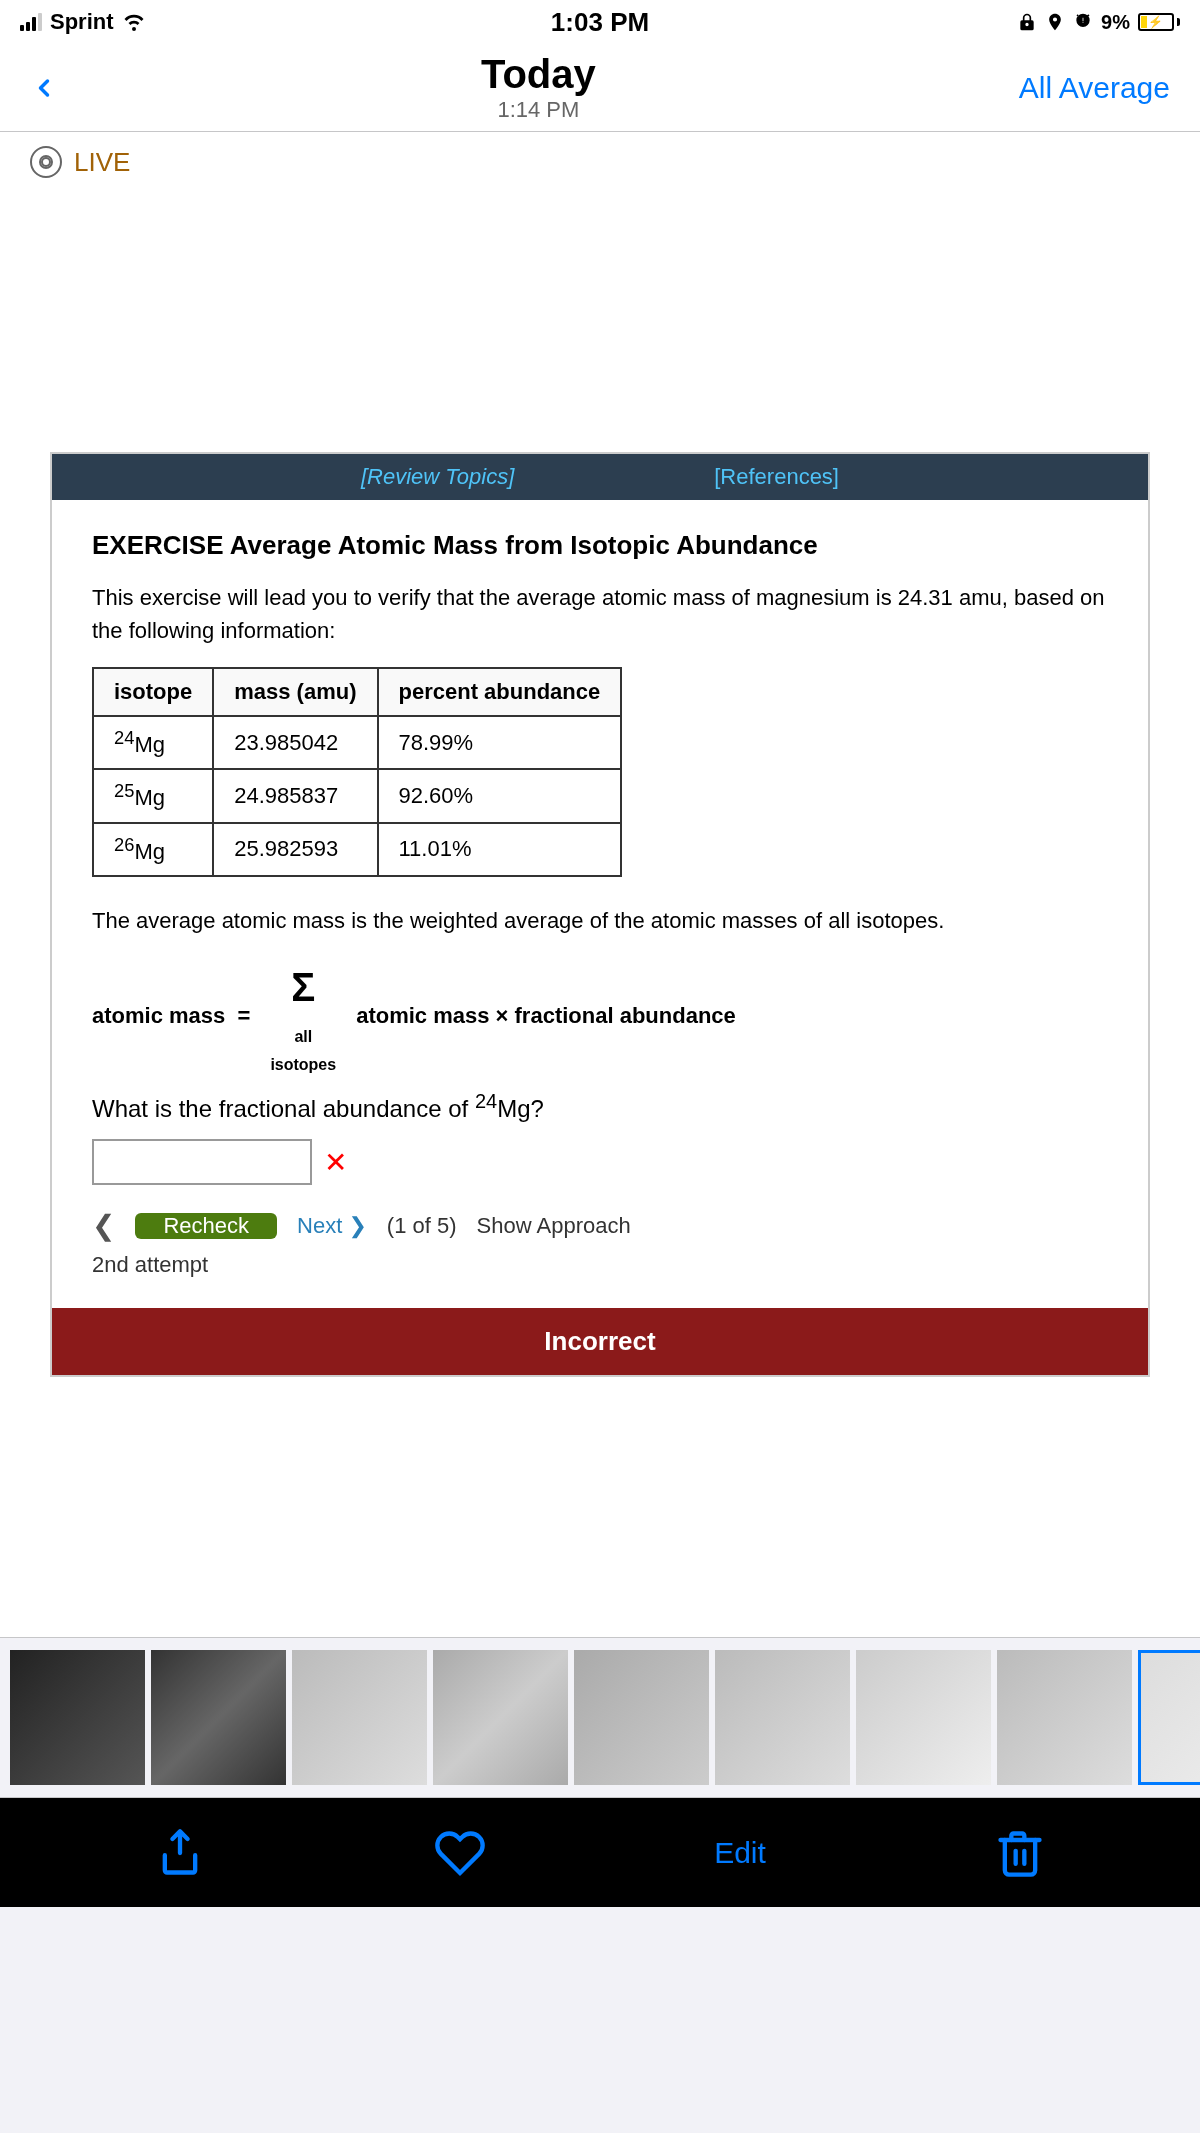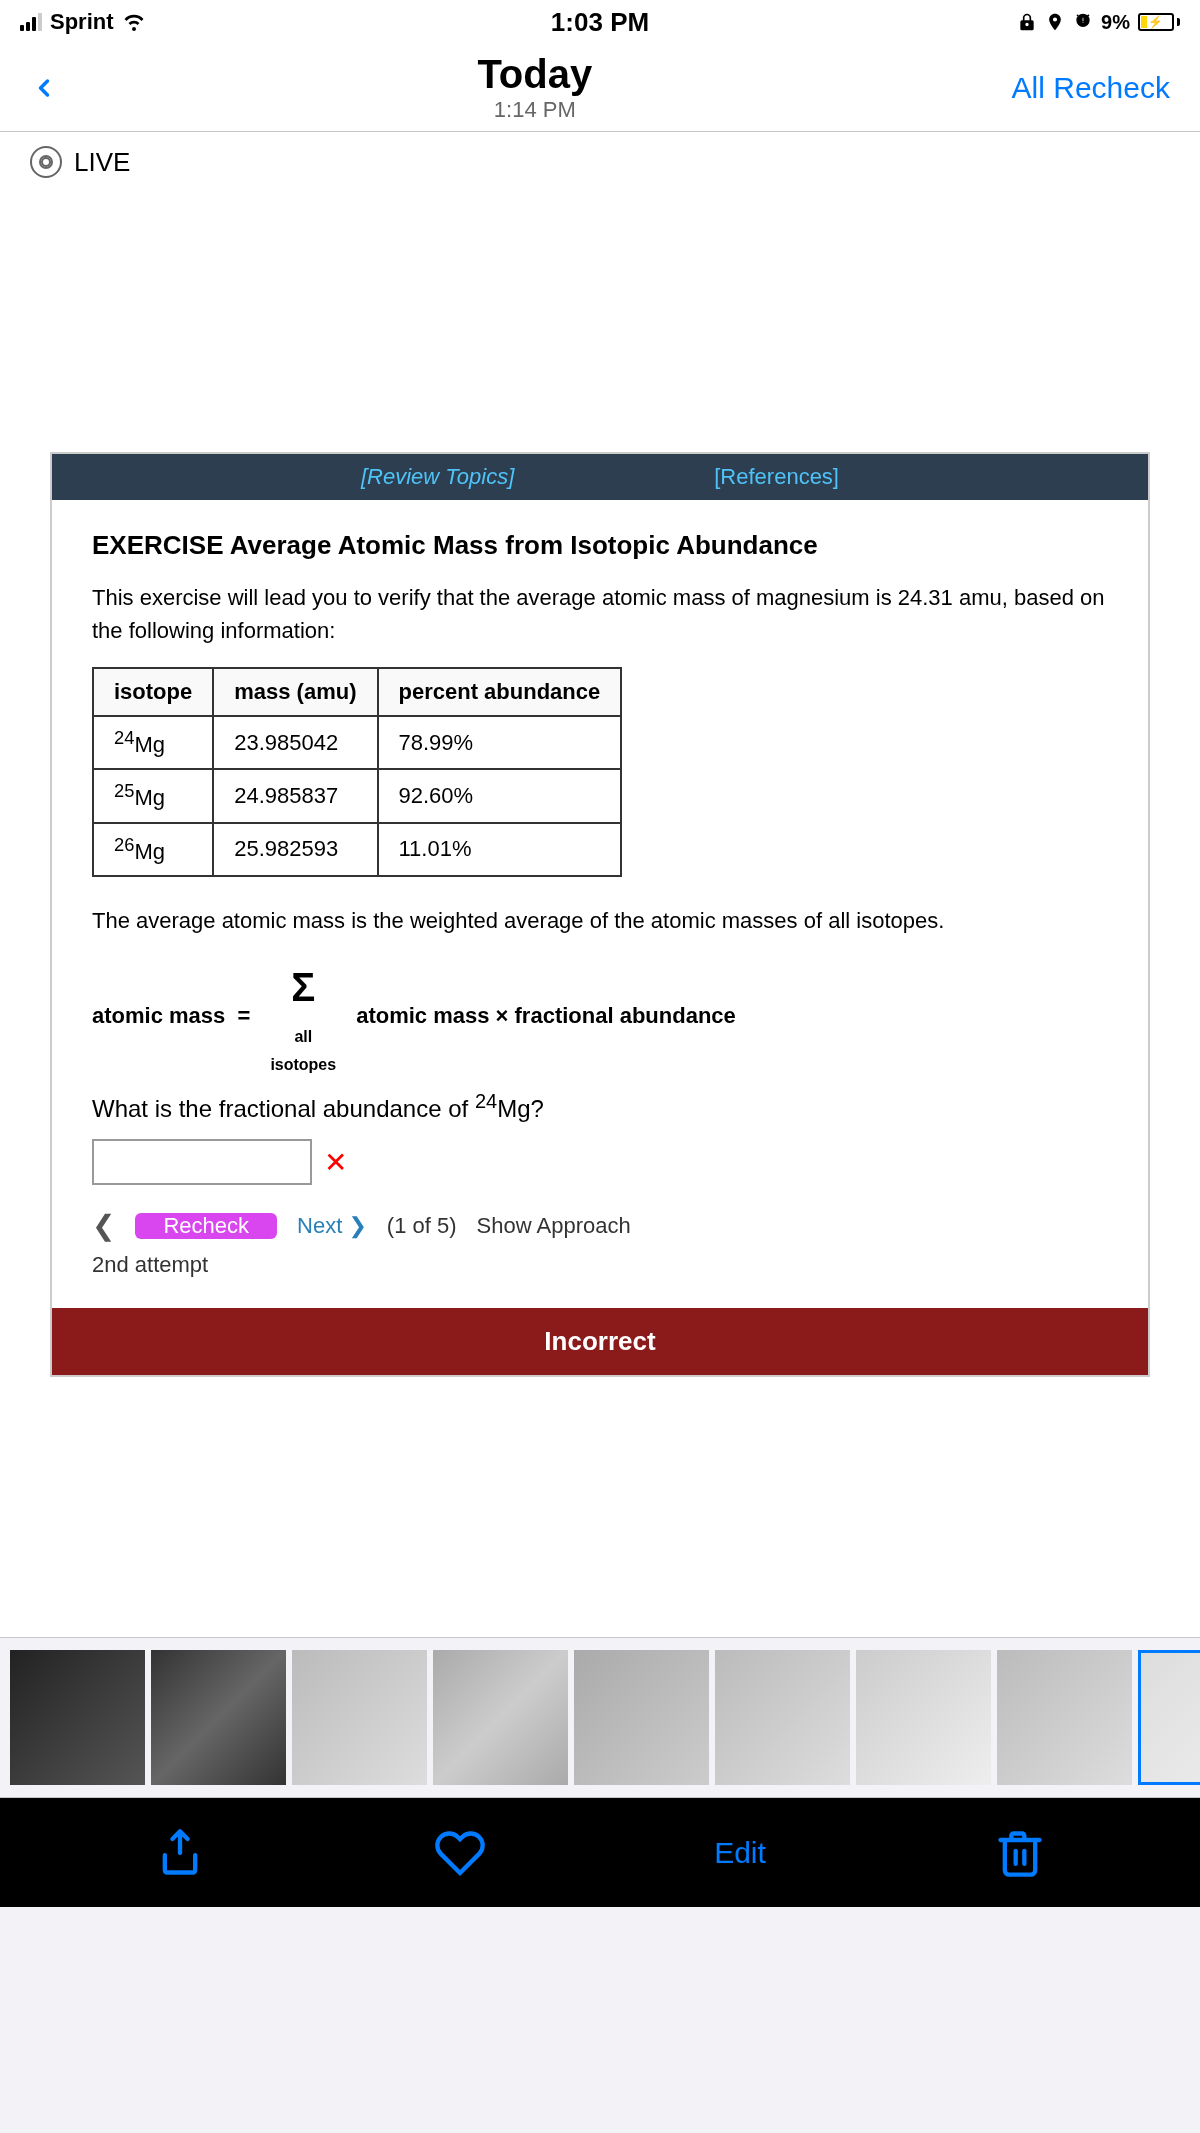--- a/index.html
+++ b/index.html
@@ -153,21 +153,21 @@
       content: '';
       width: 10px;
       height: 10px;
       border-radius: 50%;
       border: 2px solid #666;
       position: absolute;
     }
     .live-text {
       font-size: 26px;
       font-weight: 500;
-      color: #000000;
+      color: #a16207;
     }
 
     
     .white-space {
       background: white;
       height: 260px;
     }
 
     
     .photo-container {
@@ -271,21 +271,21 @@
       font-size: 28px;
     }
 
     .button-row {
       display: flex;
       align-items: center;
       gap: 20px;
       margin-bottom: 10px;
     }
     .btn-recheck {
-      background: #d946ef;
+      background: #4d7c0f;
       color: white;
       border: none;
       padding: 0 28px;
       border-radius: 6px;
       font-size: 22px;
       cursor: pointer;
     }
     .btn-next {
       color: #2980b9;
       font-size: 22px;
@@ -423,21 +423,21 @@
 <div class="nav-bar">
   <div class="nav-back">
     <svg viewBox="0 0 24 24" fill="none" stroke="#007aff" stroke-width="3" stroke-linecap="round" stroke-linejoin="round">
       <polyline points="15 18 9 12 15 6"></polyline>
     </svg>
   </div>
   <div class="nav-center">
     <div class="nav-title">Today</div>
     <div class="nav-subtitle">1:14 PM</div>
   </div>
-  <div class="nav-all-photos">All Recheck</div>
+  <div class="nav-all-photos">All Average</div>
 </div>
 
 <div class="live-bar">
   <div class="live-circle">
     <div style="width:10px;height:10px;border-radius:50%;border:2px solid #666;"></div>
   </div>
   <span class="live-text">LIVE</span>
 </div>
 
 <div class="white-space"></div>

